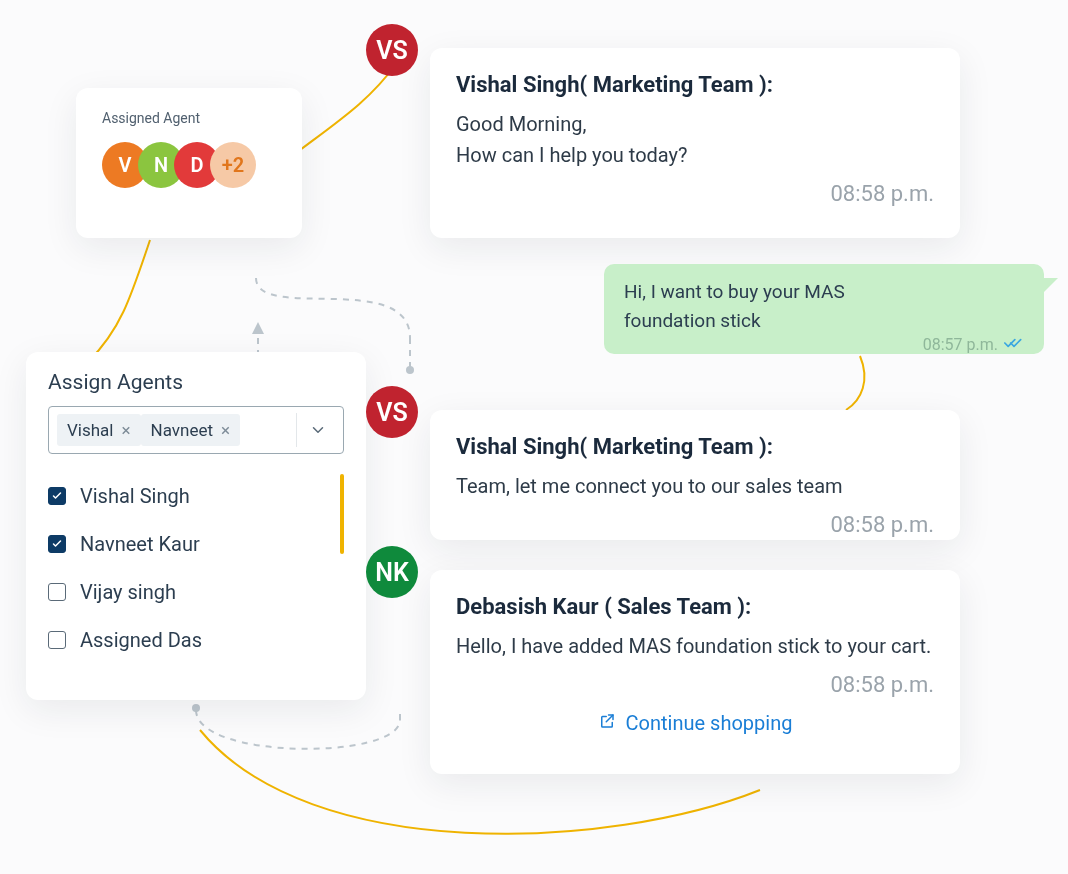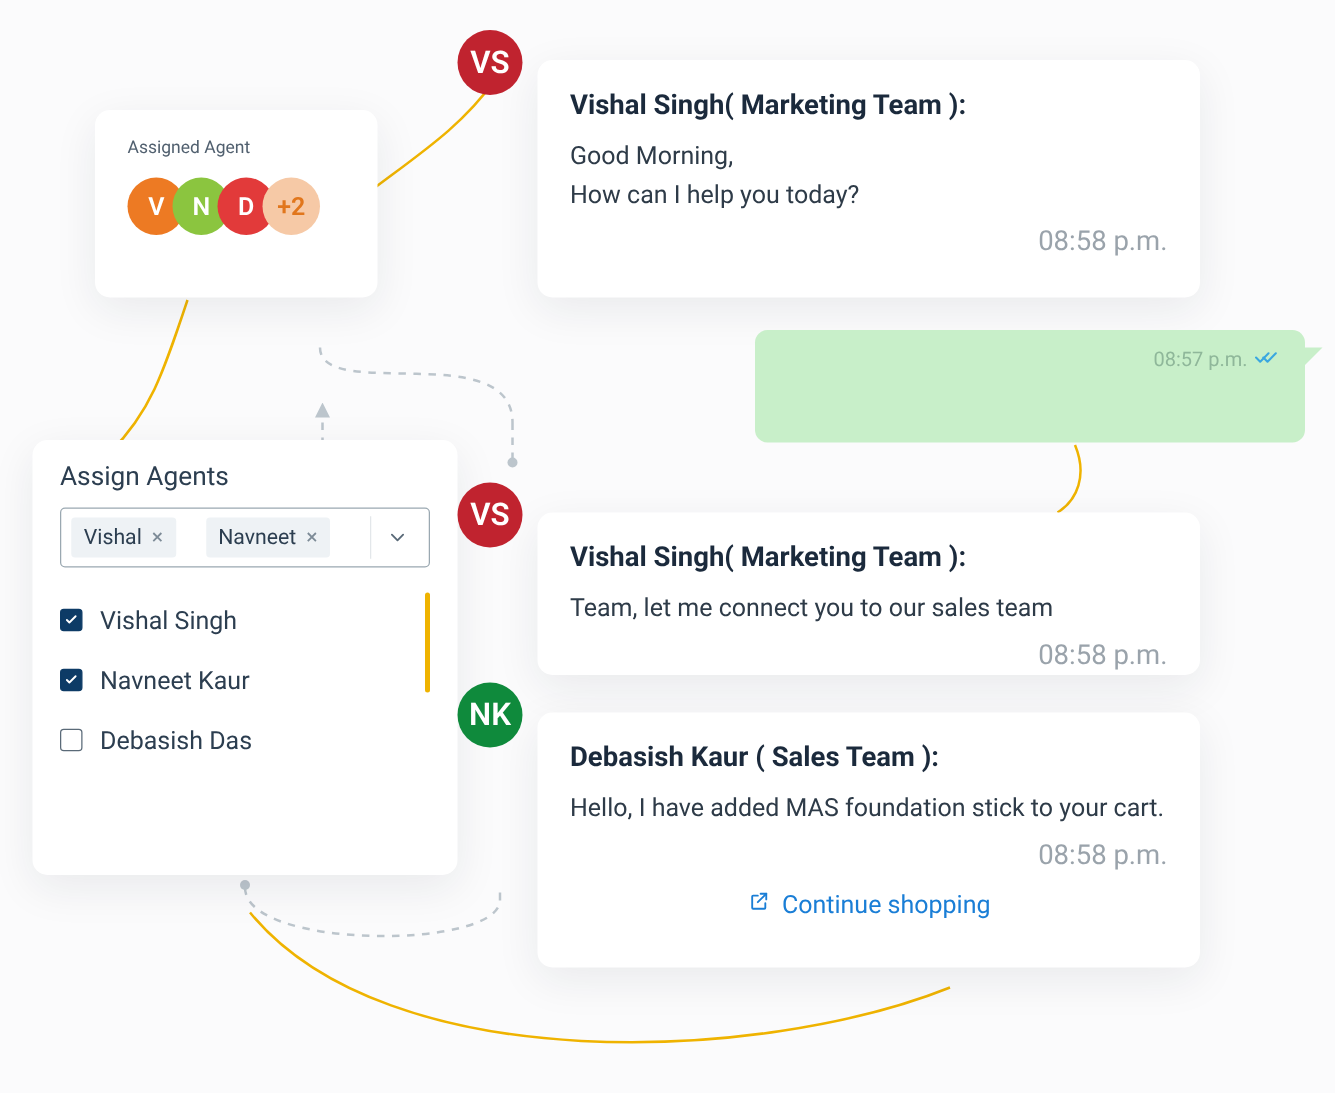--- a/index.html
+++ b/index.html
@@ -54,21 +54,21 @@
   
   .assign{
     left:26px; top:352px; width:340px; height:348px;
     padding:18px 22px 14px;
   }
   .assign-title{font-size:21px; color:#2c3e50; margin-bottom:12px}
   .combo{
     border:1px solid #9aa8b1; border-radius:4px; padding:8px 8px; display:flex; align-items:center; position:relative; height:48px;
     background:#fff;
   }
-  .chip{background:var(--chip); border-radius:3px; padding:6px 10px; display:inline-flex; align-items:center; gap:8px; margin-right:24px; color:#2c3e50; font-size:17px}
+  .chip{background:var(--chip); border-radius:3px; padding:6px 10px; display:inline-flex; align-items:center; gap:8px; margin-right:0; color:#2c3e50; font-size:17px}
   .chip .x{color:#7d8b97}
   .chev{margin-left:auto; padding-right:8px; display:flex; align-items:center}
   .divider{position:absolute; right:46px; top:6px; bottom:6px; width:1px; background:var(--line)}
   .list{margin-top:18px; position:relative}
   .list::after{content:""; position:absolute; right:0; top:2px; height:80px; width:4px; background:var(--yellow); border-radius:3px}
   .row{display:flex; align-items:center; padding:12px 0; gap:14px; font-size:20px; color:#2c3e50}
   .cb{width:18px;height:18px;border:1.5px solid #5a6a78;border-radius:3px;display:inline-flex;align-items:center;justify-content:center}
   .cb.on{background:var(--navy); border-color:var(--navy)}
   .cb.on svg{display:block}
   .cb svg{display:none}
@@ -172,36 +172,44 @@
     <div class="row">
       <span class="cb on">
           <svg width="12" height="12" viewBox="0 0 24 24">
             <path d="M5 12l4 4 10-10" stroke="#fff" stroke-width="3" fill="none" stroke-linecap="round" stroke-linejoin="round"></path>
           </svg>
         </span>
       <span>Navneet Kaur</span>
     </div>
     <div class="row">
       <span class="cb"></span>
-      <span>Debasish Das</span>
+      <span>Vijay singh</span>
+    </div>
+    <div class="row">
+      <span class="cb"></span>
+      <span>Assigned Das</span>
     </div>
   </div>
 </div>
 
 <div class="card msg msg1">
   <div class="avl vs">VS</div>
   <div class="who">Vishal Singh( Marketing Team ):</div>
   <div class="body">
     <div>Good Morning,</div>
     <div>How can I help you today?</div>
   </div>
   <div class="time">08:58 p.m.</div>
 </div>
 
 <div class="user">
+  <div class="user-body">
+    <div>Hi, I want to buy your  MAS</div>
+    <div>foundation stick</div>
+  </div>
   <div class="user-time">
     <span>08:57 p.m.</span>
     <span>
       <svg width="20" height="14" viewBox="0 0 24 14">
           <path d="M1 7l4 4 8-8" stroke="#3aa7e0" stroke-width="2" fill="none" stroke-linecap="round" stroke-linejoin="round"></path>
           <path d="M8 7l4 4 8-8" stroke="#3aa7e0" stroke-width="2" fill="none" stroke-linecap="round" stroke-linejoin="round"></path>
         </svg>
     </span>
   </div>
 </div>

